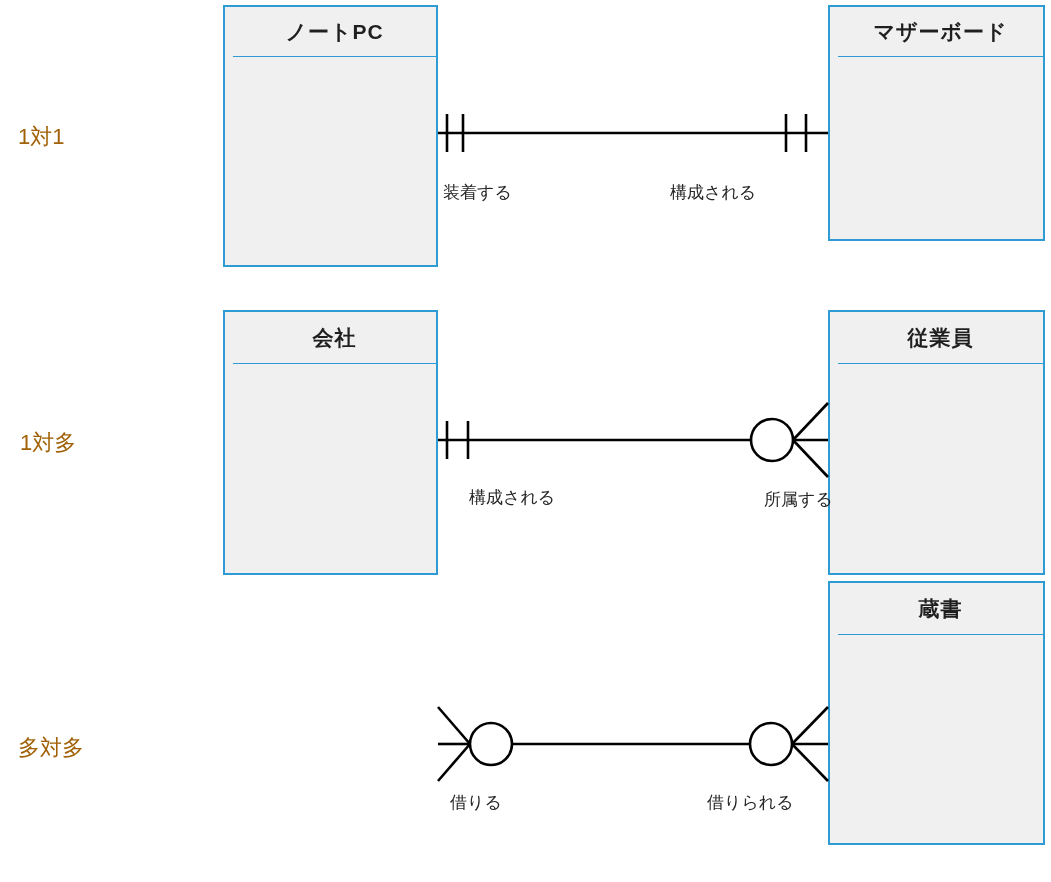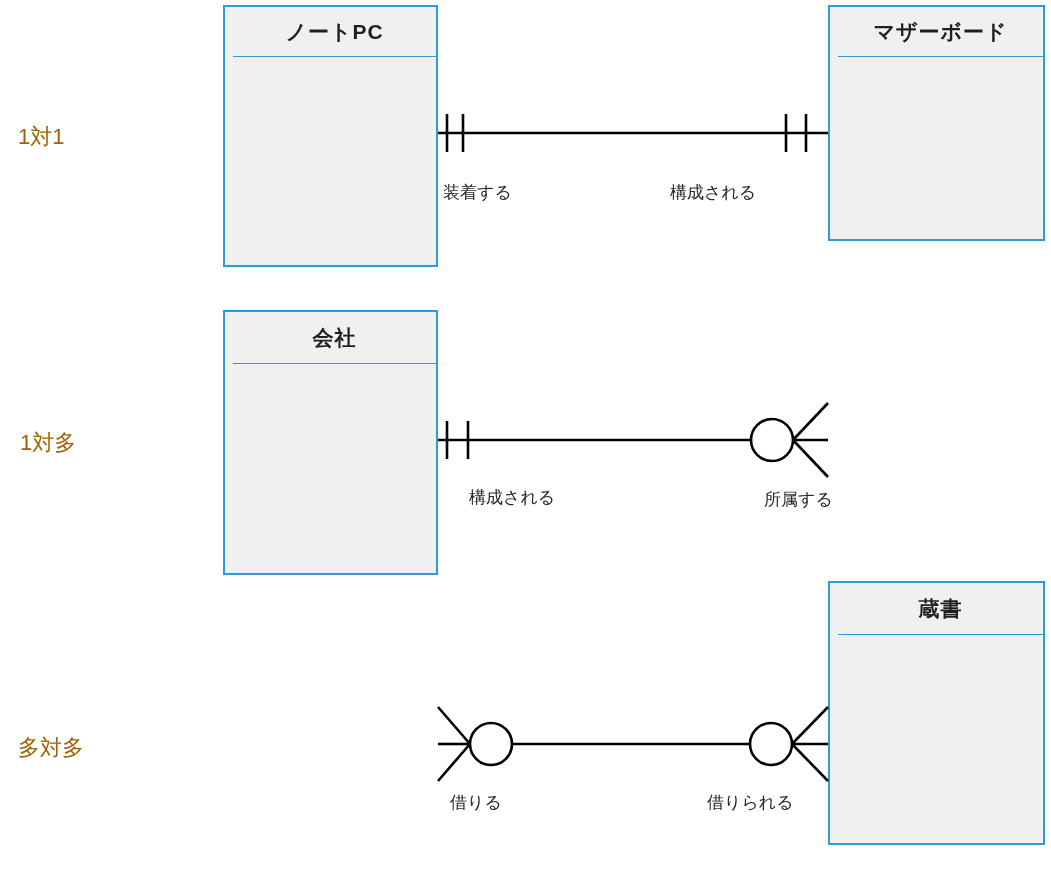--- a/index.html
+++ b/index.html
@@ -37,20 +37,24 @@
     <div class="entity-title">ノートPC</div>
     <div class="entity-body"></div>
   </div>
   <div class="entity" style="left:828px;top:5px;width:217px;height:236px;">
     <div class="entity-title">マザーボード</div>
     <div class="entity-body"></div>
   </div>
 
   <div class="entity tall" style="left:223px;top:310px;width:215px;height:265px;">
     <div class="entity-title">会社</div>
+    <div class="entity-body"></div>
+  </div>
+  <div class="entity tall" style="left:828px;top:310px;width:217px;height:265px;">
+    <div class="entity-title">従業員</div>
     <div class="entity-body"></div>
   </div>
 
   <div class="entity tall" style="left:828px;top:581px;width:217px;height:264px;">
     <div class="entity-title">蔵書</div>
     <div class="entity-body"></div>
   </div>
 
   <svg id="connectors" viewBox="0 0 1051 882" xmlns="http://www.w3.org/2000/svg">
 

